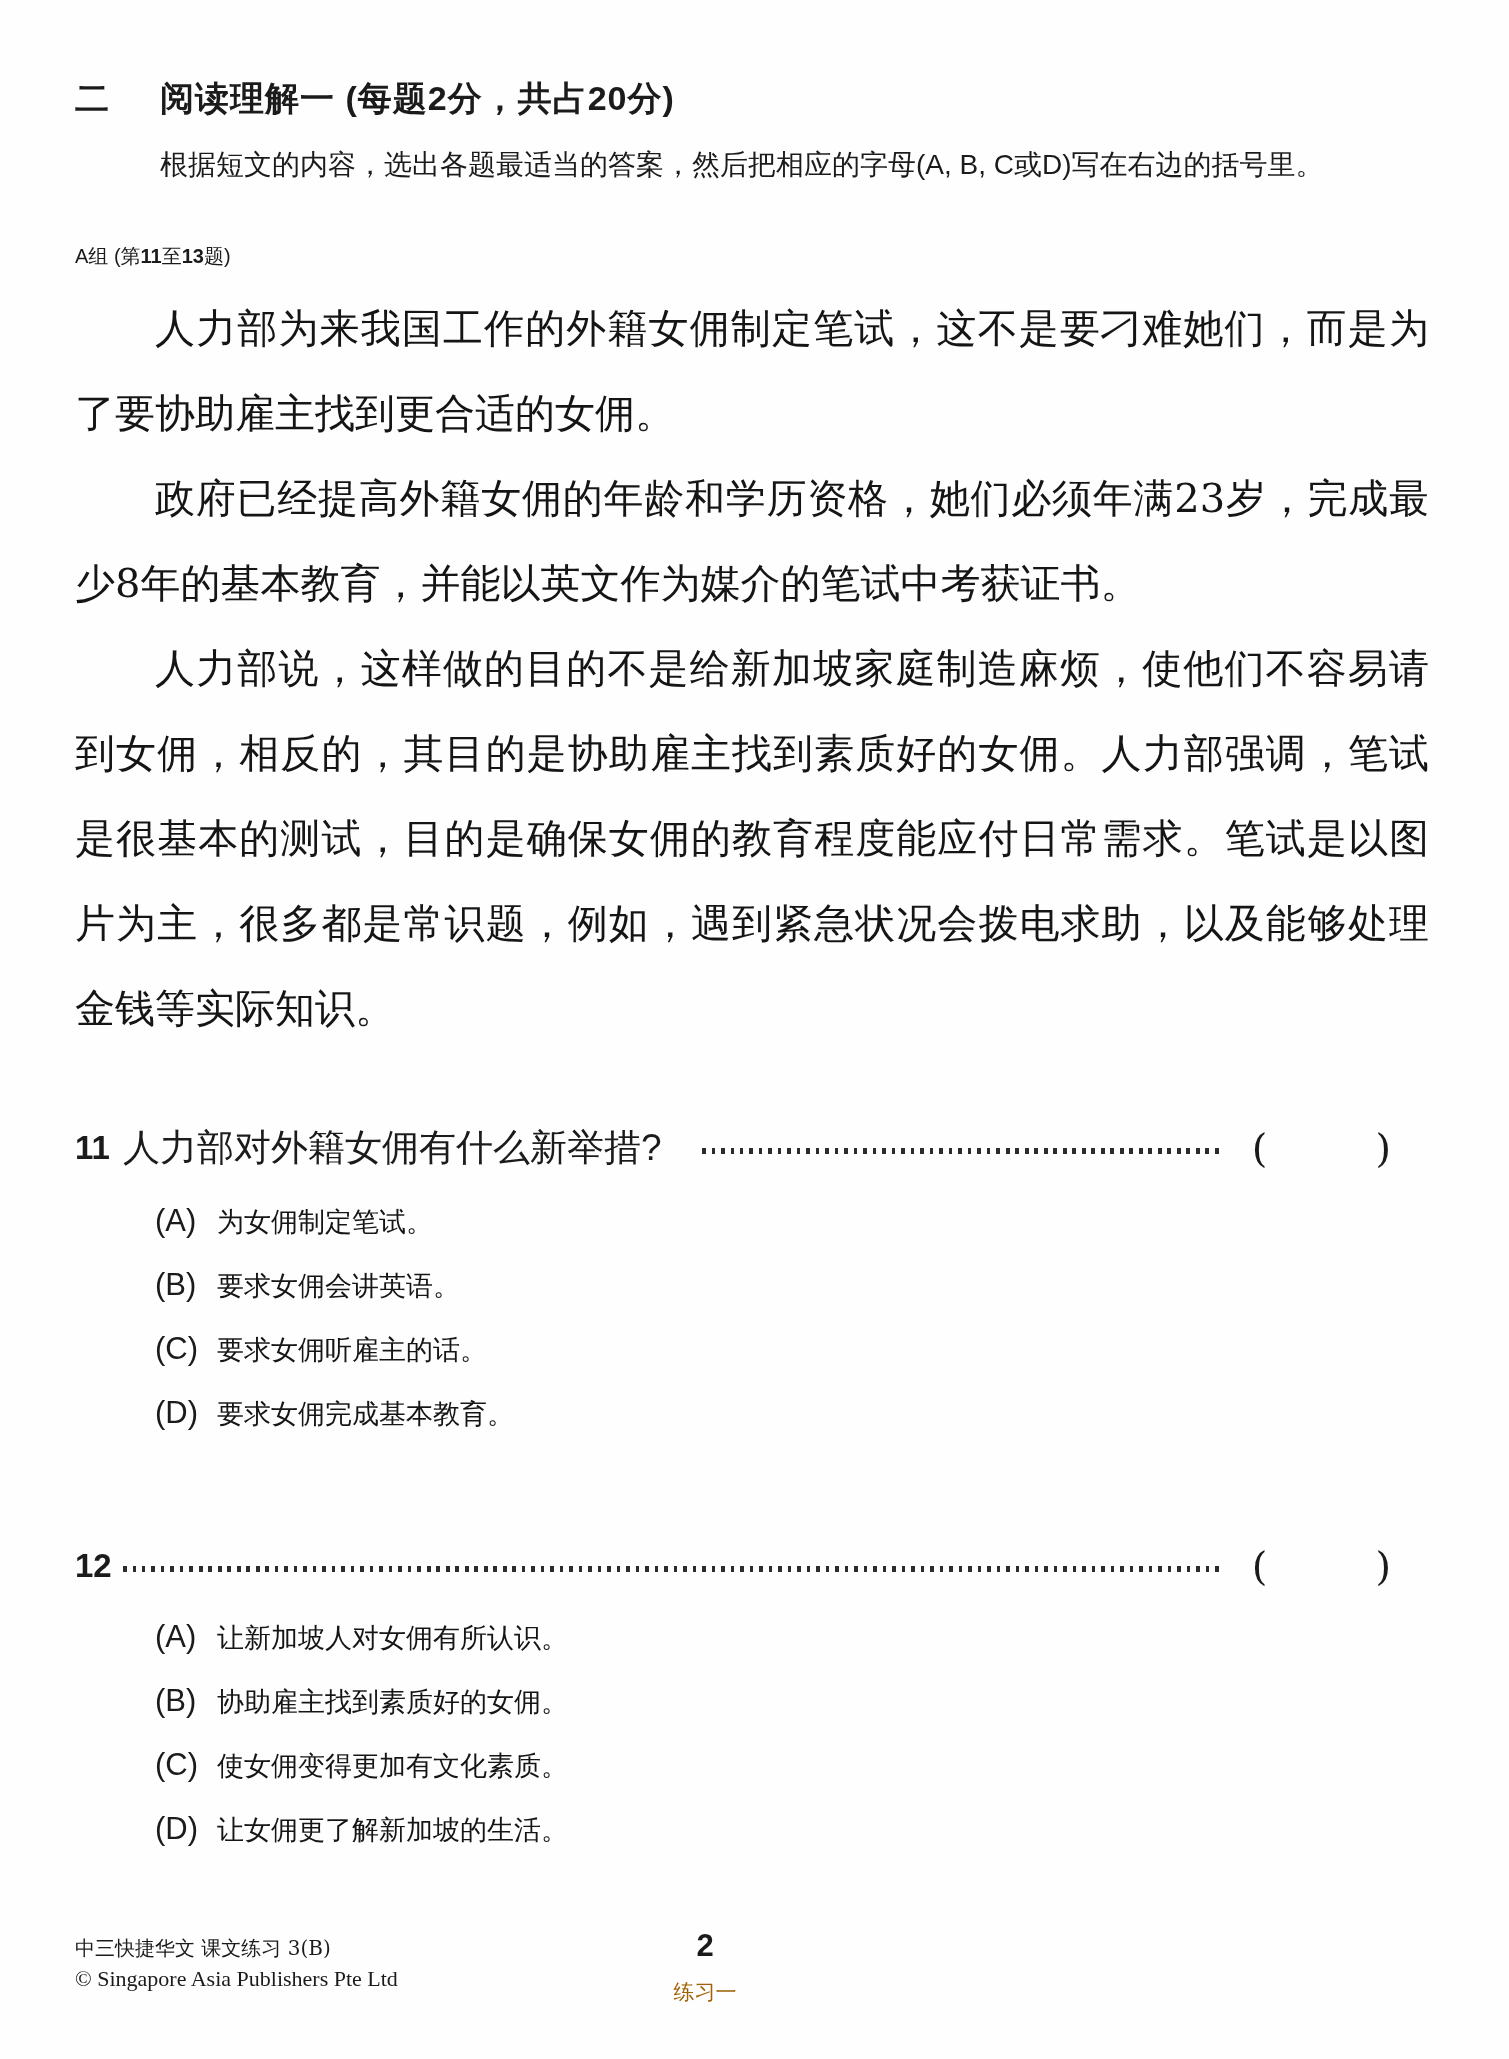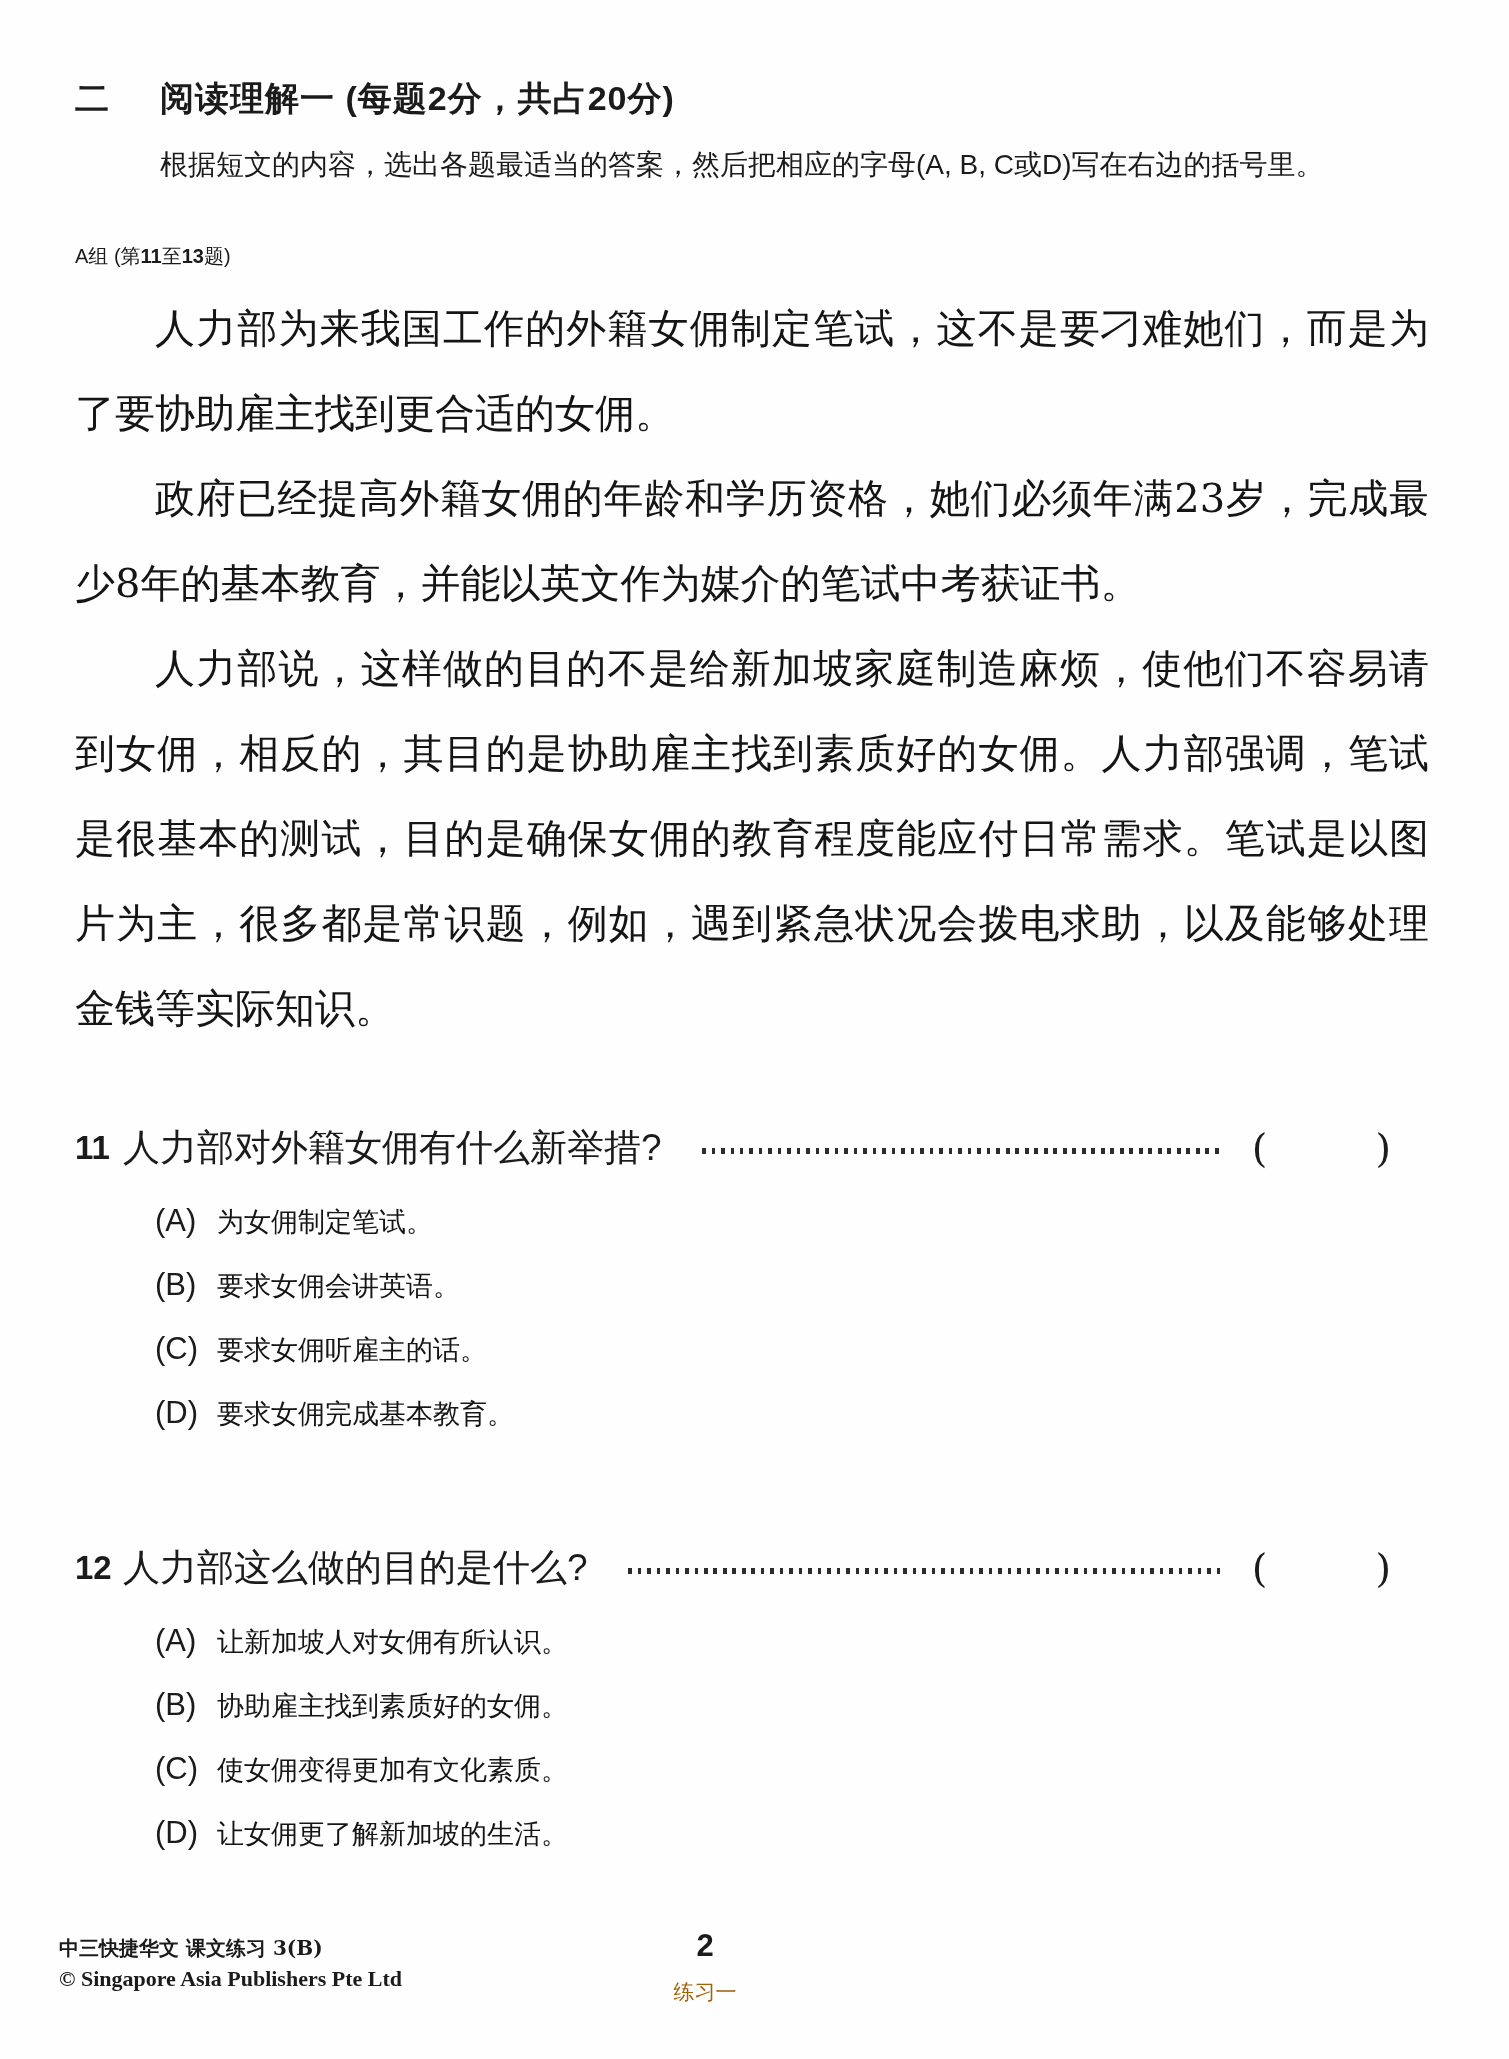--- a/index.html
+++ b/index.html
@@ -75,22 +75,22 @@
     font-family:"Liberation Sans",sans-serif;
     font-size:31px;
   }
   .opt-text {
     font-family:"DejaVu Serif","Liberation Serif",serif;
     font-size:27px;
     color:#151515;
   }
   
   .footer-left {
-    position:absolute; left:59px; top:1934px;
-    font-size:21px; line-height:1.45;font-weight:bold;
+    position:absolute; left:75px; top:1934px;
+    font-size:21px; line-height:1.45;
   }
   .footer-left .f1 { font-family:"DejaVu Serif","Liberation Serif",serif; font-size:20px; }
   .footer-left .f2 { font-family:"Liberation Serif",serif; font-size:22px; }
   .footer-center {
     position:absolute; left:625px; top:1928px;
     width:160px; text-align:center;
   }
   .footer-center .page-num { font-weight:bold; font-size:31px; font-family:"Liberation Sans",sans-serif; }
   .footer-center .center-label { font-family:"DejaVu Serif","Liberation Serif",serif; font-size:21px; color:#a16207; margin-top:14px; }
 </style>
@@ -143,21 +143,20 @@
       <div class="option">
         <span class="opt-label">(D)</span>
         <span class="opt-text">要求女佣完成基本教育。</span>
       </div>
     </div>
   </div>
 
   <div class="question" style="margin-top:84px;">
     <div class="q-row">
       <span class="q-num">12</span>
-      <span class="q-text">人力部这么做的目的是什么?</span>
       <span class="leader"></span>
       <span class="bracket-group">
         <span>(</span>
         <span class="bracket-gap"></span>
         <span>)</span>
       </span>
     </div>
     <div class="options">
       <div class="option">
         <span class="opt-label">(A)</span>

